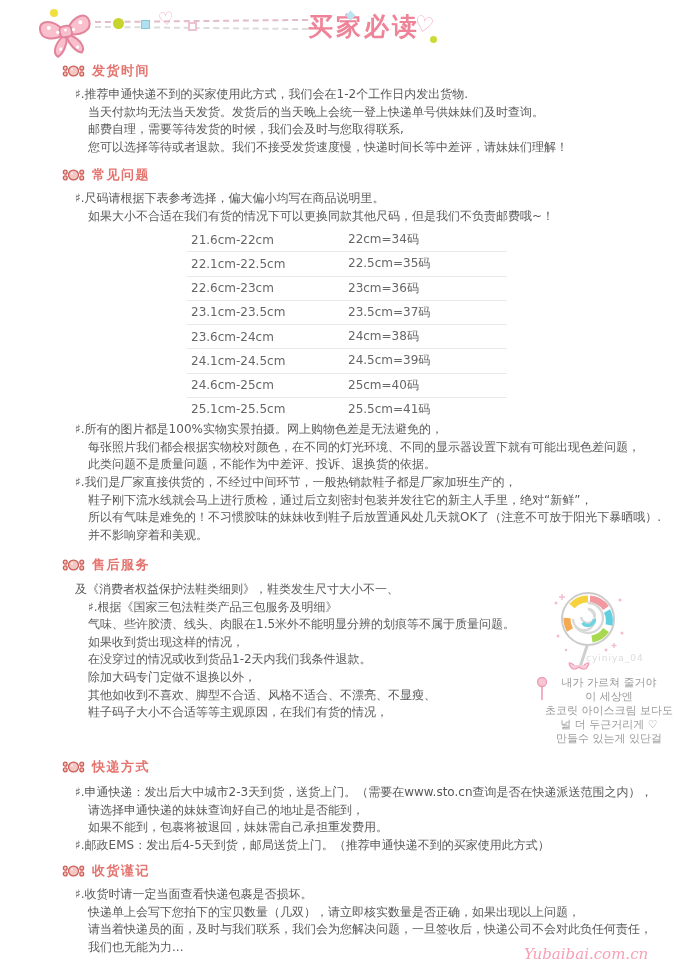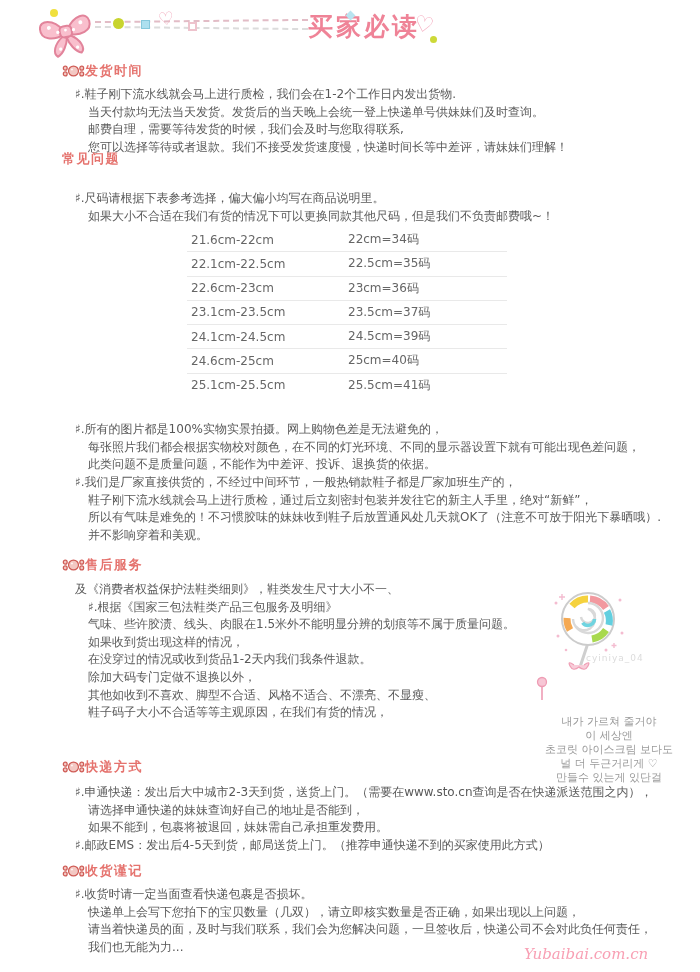--- a/index.html
+++ b/index.html
@@ -15,21 +15,21 @@
   .sq{position:absolute;}
   .heart-glyph{position:absolute;color:#f3b3c3;font-size:18px;line-height:1;transform:rotate(-8deg);}
   .page-title{position:absolute;left:308px;top:10px;font-size:25px;font-weight:bold;
               color:#ef8397;letter-spacing:3px;white-space:nowrap;}
   .title-diamond{position:absolute;left:347px;top:12px;width:7px;height:7px;background:#b9e4f0;
                  transform:rotate(45deg);}
   .title-heart{position:absolute;left:414px;top:14px;color:#f4a9bd;font-size:22px;line-height:1;
                transform:rotate(12deg);}
 
   
-  .sec-title{position:absolute;left:62px;display:flex;align-items:center;height:18px;}
+  .sec-title{position:absolute;left:62px;display:flex;align-items:center;gap:7px;height:18px;}
   .sec-title .label{font-size:13px;font-weight:bold;color:#e5736e;letter-spacing:1.5px;
                     white-space:nowrap;}
 
   
   .para{position:absolute;left:75px;width:615px;font-size:12px;line-height:17.6px;
         color:#595959;}
   .para .line{white-space:nowrap;padding-left:13px;}
   .para .line:first-child{padding-left:0;}
 
   
@@ -37,21 +37,21 @@
   .size-table .trow{display:flex;align-items:center;height:23.25px;}
   .size-table .trow + .trow{border-top:1px solid #e9e9e9;}
   .size-table .cell{font-size:12px;color:#666;white-space:nowrap;}
   .size-table .cell-range{width:157px;padding-left:4px;}
   .size-table .cell-size{flex:1;}
 
   
   .lollipop{position:absolute;left:548px;top:588px;}
   .small-watermark{position:absolute;left:586px;top:653px;font-size:9px;color:#dcdcdc;
                    letter-spacing:1px;}
-  .korean-note{position:absolute;left:520px;top:715px;width:178px;text-align:center;
+  .korean-note{position:absolute;left:520px;top:676px;width:178px;text-align:center;
                font-size:11px;line-height:14px;color:#9a9a9a;}
   .korean-note .line{padding-left:0;white-space:nowrap;}
   .mini-lolli{position:absolute;left:536px;top:676px;}
   .site-watermark{position:absolute;left:524px;top:945px;font-size:15px;font-style:italic;
                   font-family:"DejaVu Serif",serif;color:#f8a0b4;white-space:nowrap;}
 </style>
 </head>
 <body>
 
 <div class="page">
@@ -99,27 +99,27 @@
           <circle cx="3.4" cy="10" r="2"></circle>
         <circle cx="20.6" cy="4" r="2"></circle>
           <circle cx="20.6" cy="10" r="2"></circle>
         <circle cx="12" cy="7" r="5.2"></circle>
       </g>
       <circle cx="10.4" cy="5.4" r="1" fill="#fff" opacity="0.85"></circle>
     </svg>
     <span class="label">发货时间</span>
   </div>
   <div class="para" style="top:86px;">
-      <div class="line">♯.鞋子刚下流水线就会马上进行质检，我们会在1-2个工作日内发出货物.</div>
+      <div class="line">♯.推荐申通快递不到的买家使用此方式，我们会在1-2个工作日内发出货物.</div>
       <div class="line">当天付款均无法当天发货。发货后的当天晚上会统一登上快递单号供妹妹们及时查询。</div>
       <div class="line">邮费自理，需要等待发货的时候，我们会及时与您取得联系,</div>
       <div class="line">您可以选择等待或者退款。我们不接受发货速度慢，快递时间长等中差评，请妹妹们理解！</div>
     </div>
 
-  <div class="sec-title" style="top:150px;flex-direction:column;">
+  <div class="sec-title" style="top:166px;">
     <svg width="23" height="14" viewBox="0 0 24 14">
       <g stroke="#cf5b55" fill="#f3c8c3" stroke-width="1.3">
         <circle cx="3.4" cy="4" r="2"></circle>
           <circle cx="3.4" cy="10" r="2"></circle>
         <circle cx="20.6" cy="4" r="2"></circle>
           <circle cx="20.6" cy="10" r="2"></circle>
         <circle cx="12" cy="7" r="5.2"></circle>
       </g>
       <circle cx="10.4" cy="5.4" r="1" fill="#fff" opacity="0.85"></circle>
     </svg>
@@ -139,20 +139,24 @@
         <span class="cell cell-range">22.1cm-22.5cm</span>
         <span class="cell cell-size">22.5cm=35码</span>
       </div>
       <div class="trow">
         <span class="cell cell-range">22.6cm-23cm</span>
         <span class="cell cell-size">23cm=36码</span>
       </div>
       <div class="trow">
         <span class="cell cell-range">23.1cm-23.5cm</span>
         <span class="cell cell-size">23.5cm=37码</span>
+      </div>
+      <div class="trow">
+        <span class="cell cell-range">23.6cm-24cm</span>
+        <span class="cell cell-size">24cm=38码</span>
       </div>
       <div class="trow">
         <span class="cell cell-range">24.1cm-24.5cm</span>
         <span class="cell cell-size">24.5cm=39码</span>
       </div>
       <div class="trow">
         <span class="cell cell-range">24.6cm-25cm</span>
         <span class="cell cell-size">25cm=40码</span>
       </div>
       <div class="trow">

